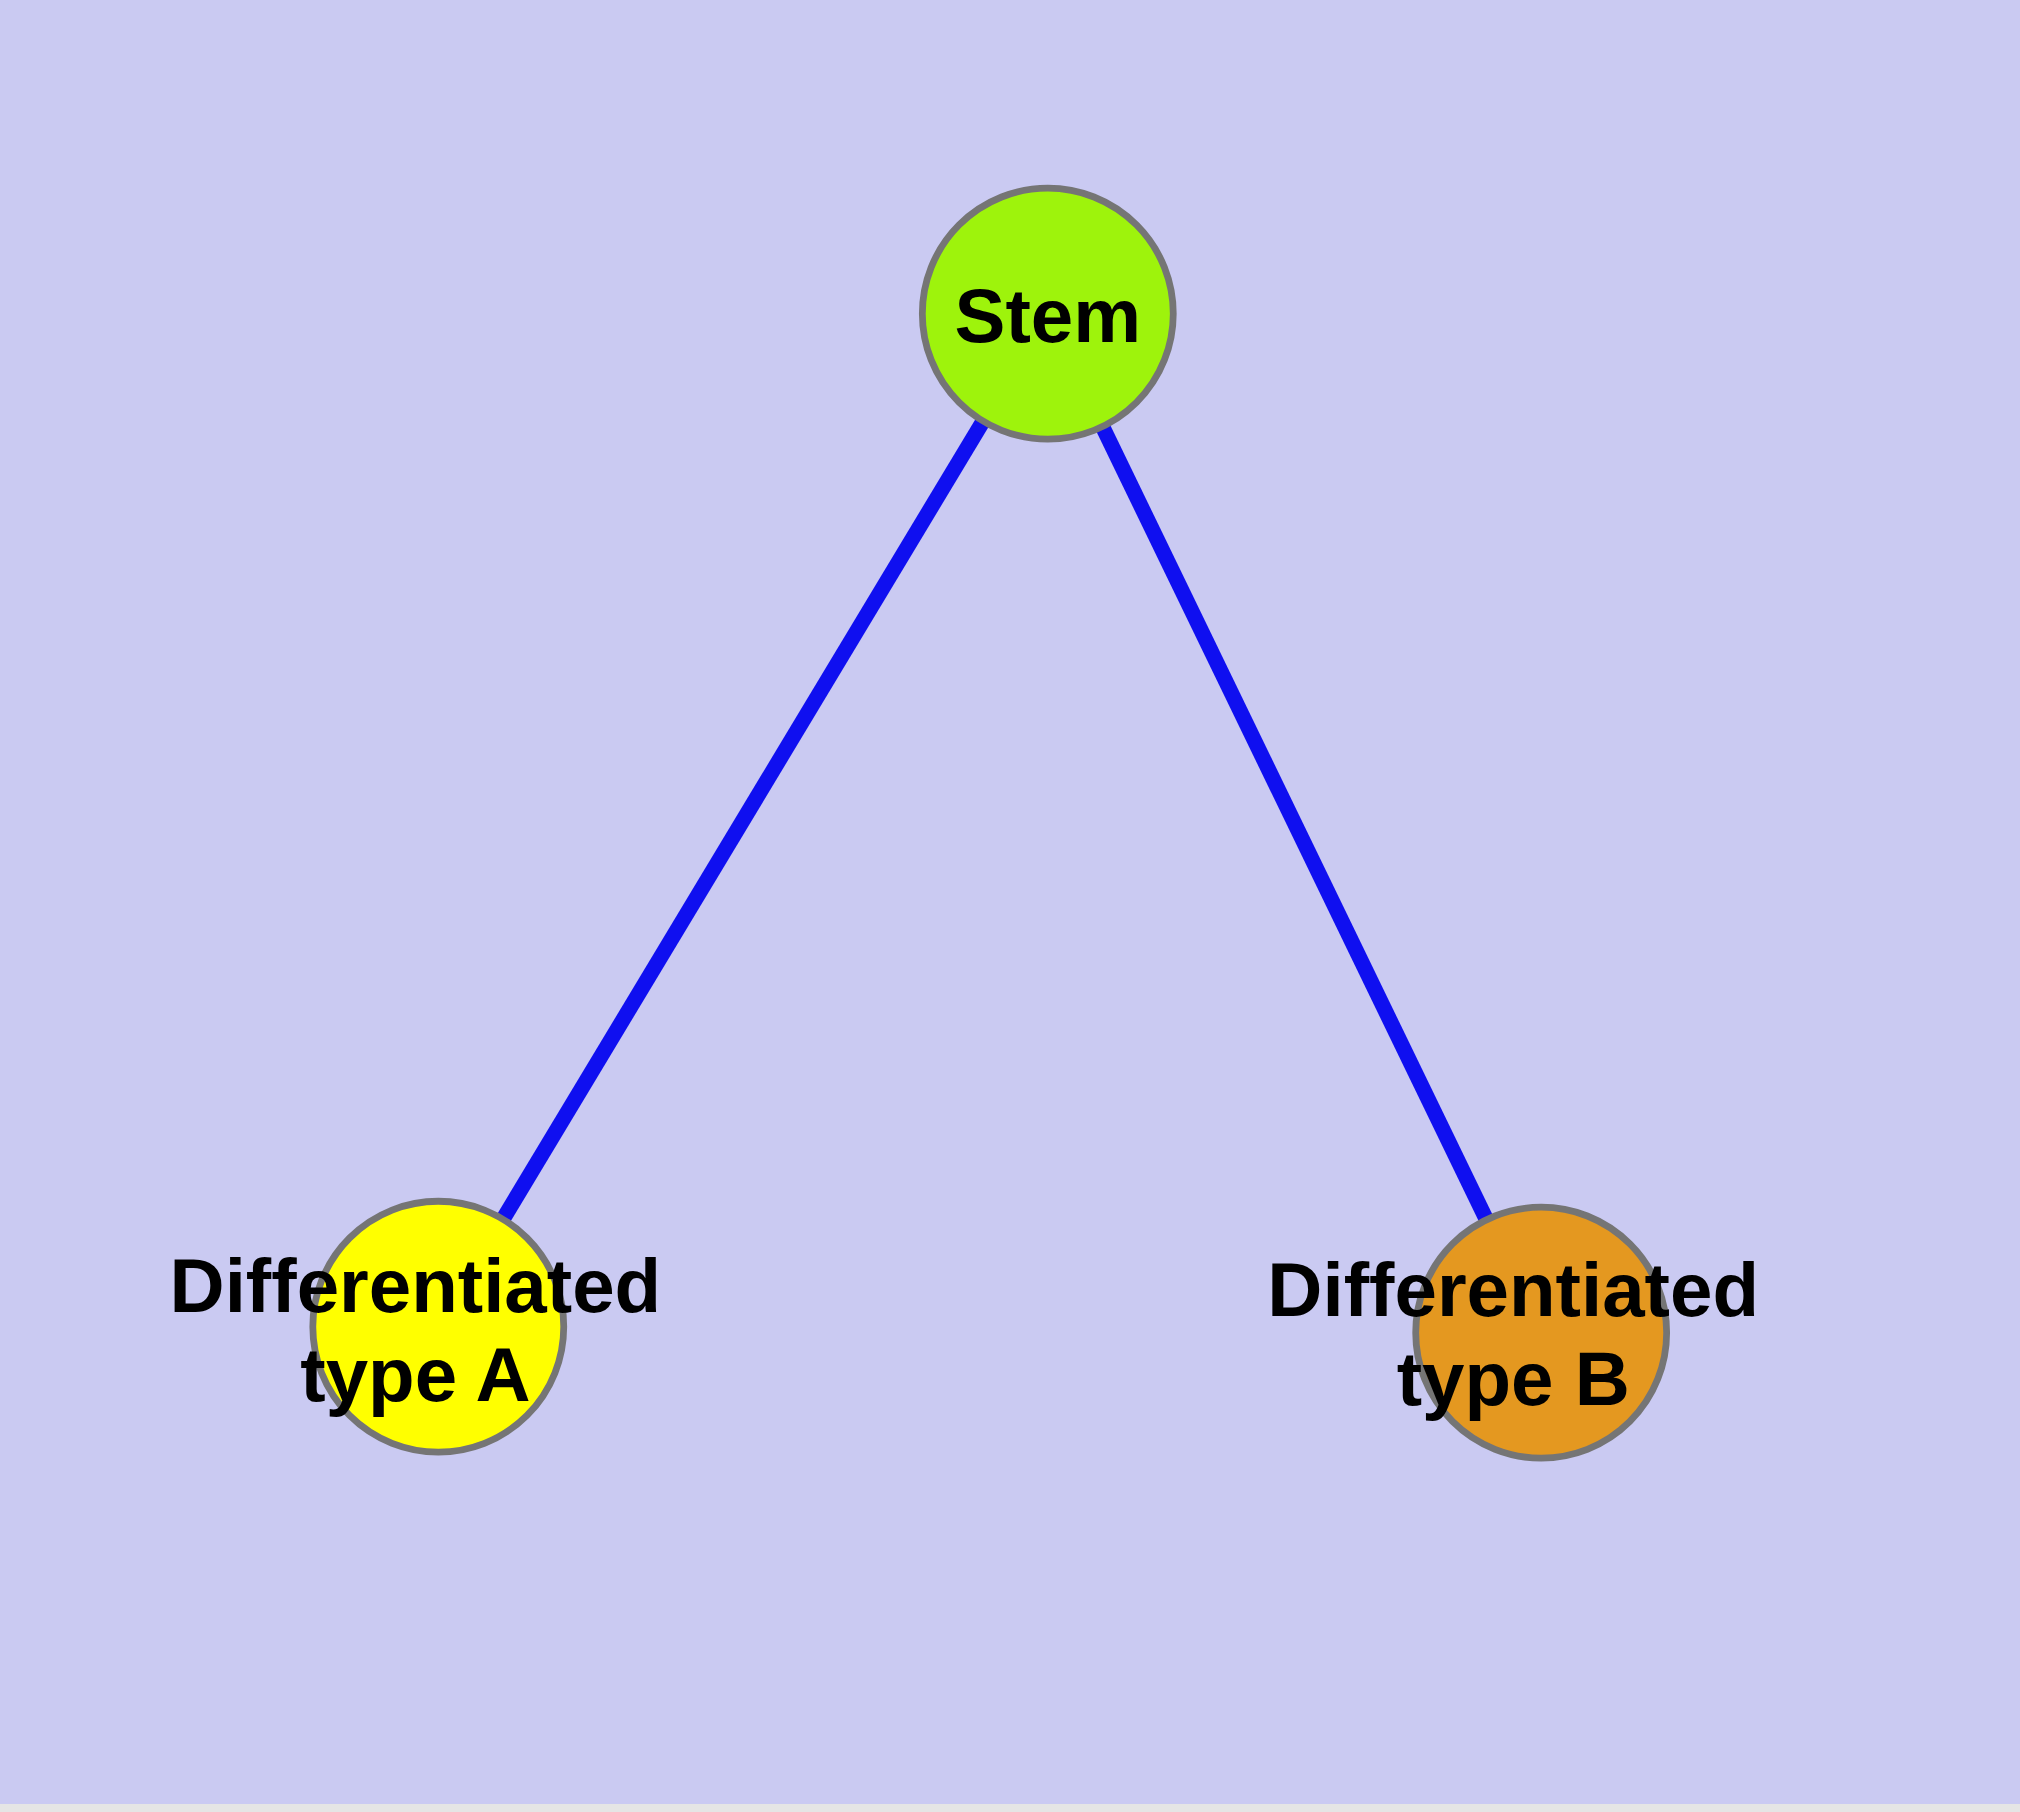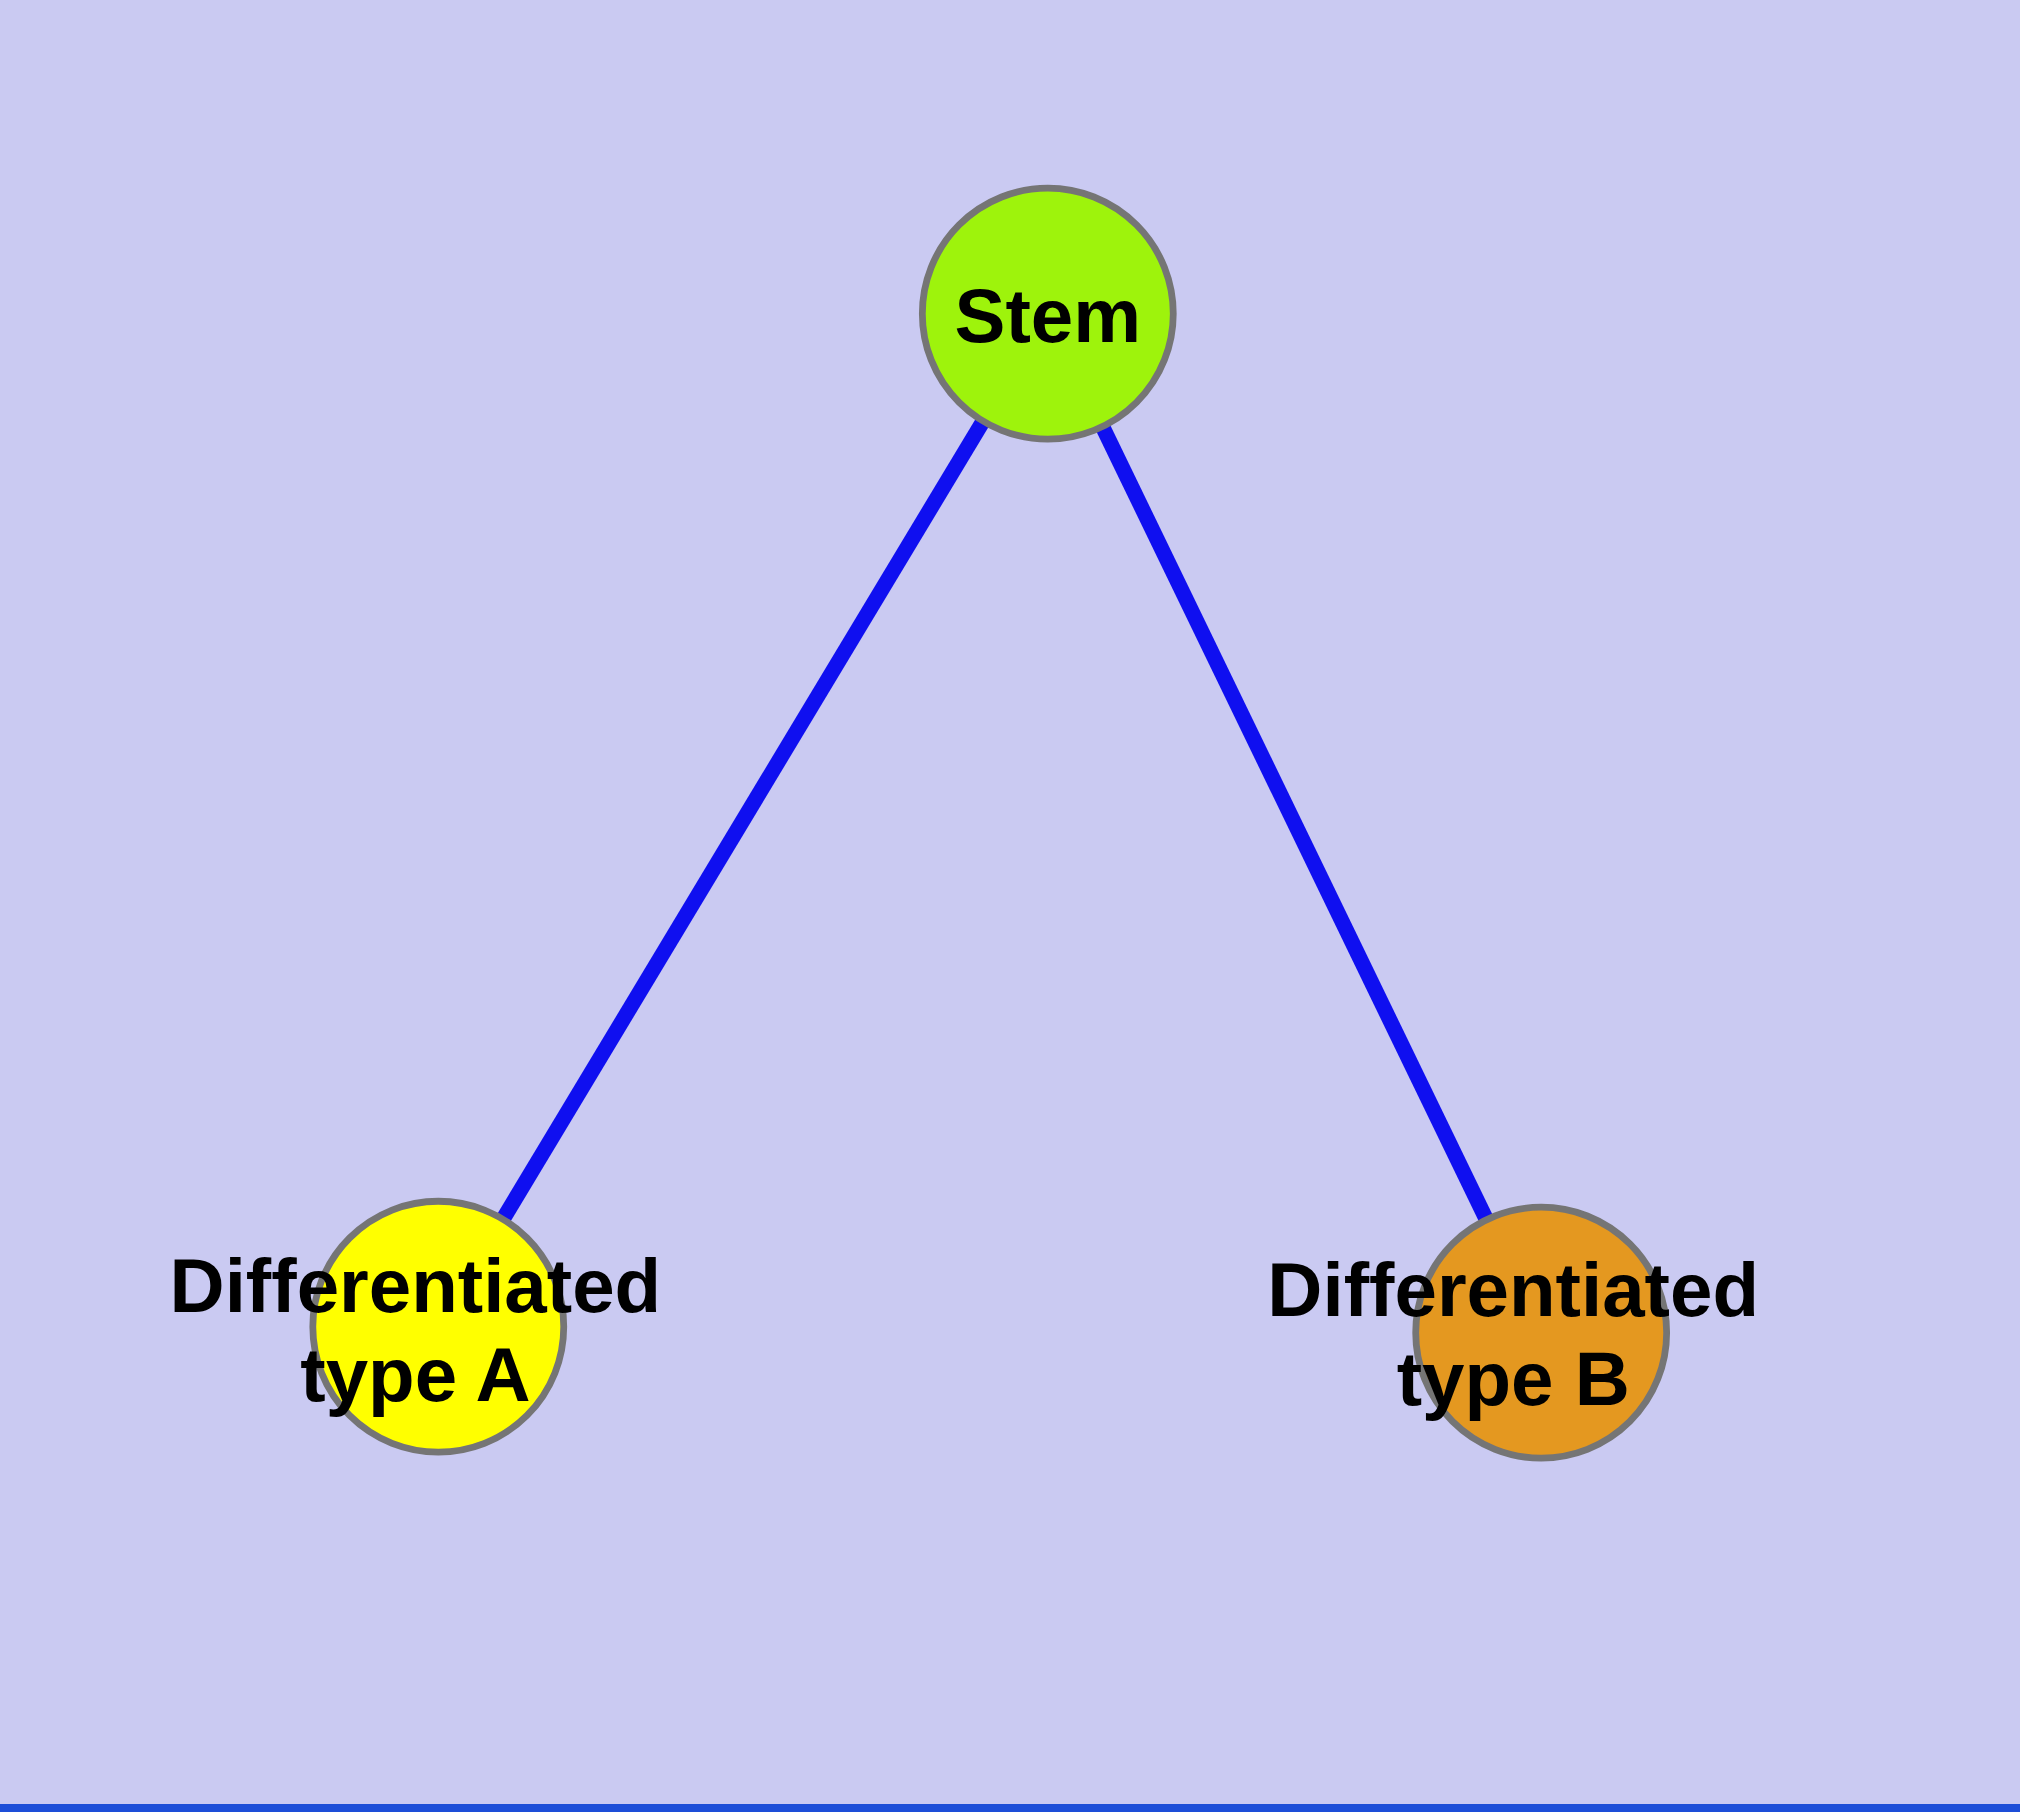--- a/index.html
+++ b/index.html
@@ -30,21 +30,21 @@
   .node-label {
     font-family: "Liberation Sans", sans-serif;
     font-weight: bold;
     font-size: 90px;
     fill: #000000;
   }
 </style>
 </head>
 <body>
 
-<div id="stage" style="background: #1d4ed8;">
+<div id="stage" style="background: #e5e5e5;">
   <div id="plot-area" style="background: rgb(202, 202, 242);">
     <svg id="graph" viewBox="0 0 2384 2128" preserveAspectRatio="none" xmlns="http://www.w3.org/2000/svg">
       <rect id="bg-rect" x="0" y="0" width="2384" height="2128" fill="#CACAF2"></rect>
       <g id="edges-layer">
           <line x1="1236" y1="370" x2="517" y2="1565" stroke="#0F0FF0" stroke-width="18"></line>
           <line x1="1236" y1="370" x2="1818" y2="1572" stroke="#0F0FF0" stroke-width="18"></line>
         </g>
       <g id="nodes-layer">
           <circle cx="1236" cy="370" r="148" fill="#9EF30C" stroke="#757575" stroke-width="8"></circle>
           <circle cx="517" cy="1565" r="148" fill="#FFFF00" stroke="#757575" stroke-width="8"></circle>

